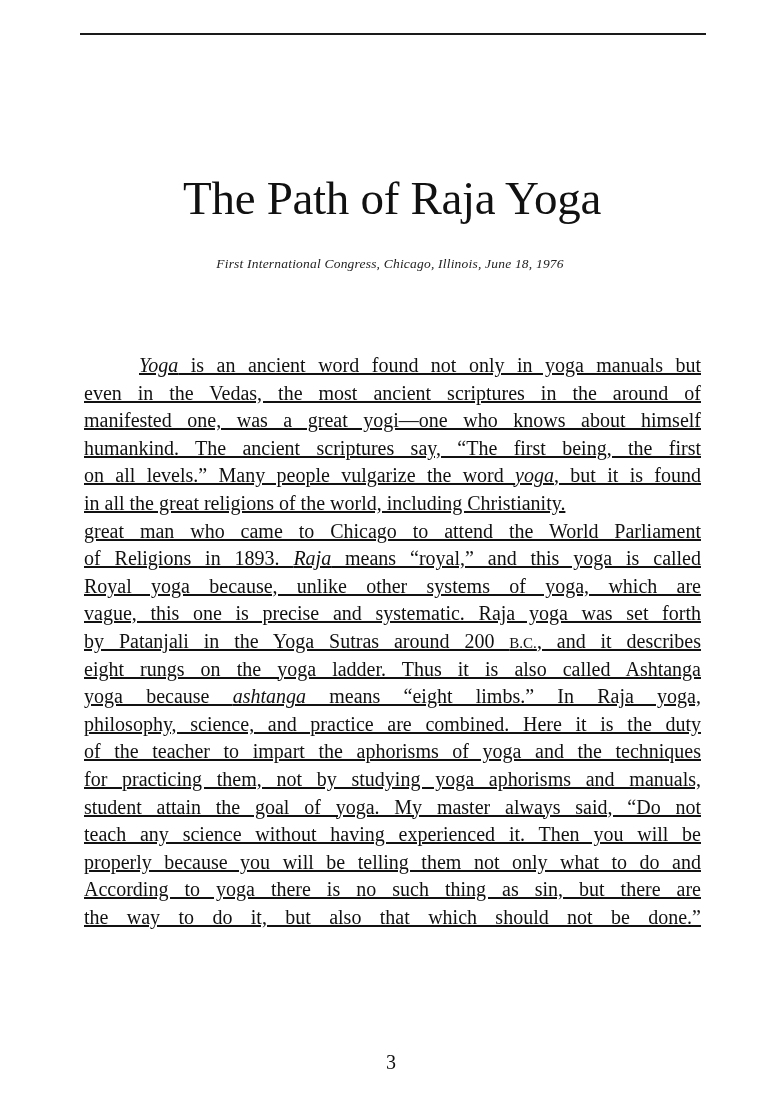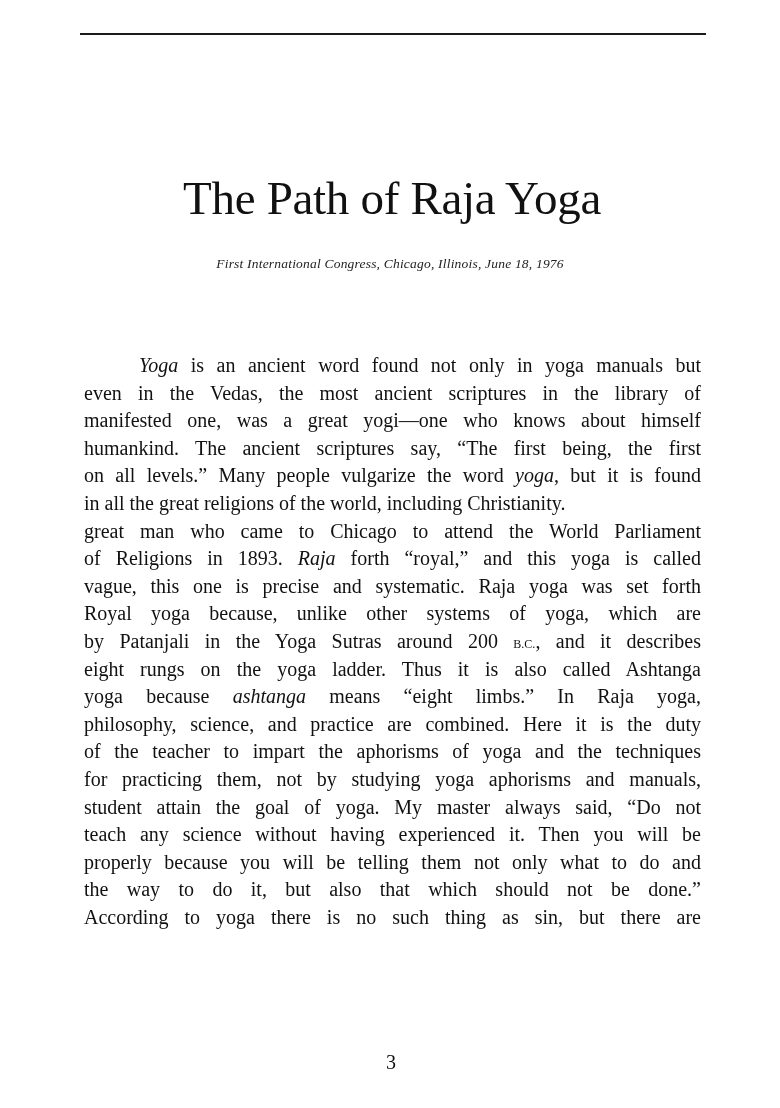--- a/index.html
+++ b/index.html
@@ -3,60 +3,60 @@
 <meta charset="utf-8">
 <style>
   html, body { margin: 0; padding: 0; background: #ffffff; }
   body { width: 780px; height: 1108px; position: relative; overflow: hidden;
          font-family: "Liberation Serif", "DejaVu Serif", serif; color: #111; }
   .top-rule { position: absolute; left: 80px; top: 33px; width: 626px; height: 2px; background: #1a1a1a; }
   .title { position: absolute; left: 0; top: 168px; width: 784px; text-align: center;
            font-size: 47px; line-height: 60px; font-weight: normal; letter-spacing: -0.3px; margin: 0; }
   .subtitle { position: absolute; left: 0; top: 255px; width: 780px; text-align: center;
               font-size: 13.5px; font-style: italic; line-height: 18px; color: #222; letter-spacing: 0.2px; }
-  .body-text { position: absolute; left: 84px; top: 352px; width: 617px; }
+  .body-text { position: absolute; left: 84px; top: 352px; width: 617px; text-decoration: underline; }
   .line { display: block; height: 27.6px; line-height: 27.6px; font-size: 20px;
           text-align: justify; text-align-last: justify; white-space: nowrap; overflow: visible; }
   .line.last { text-align-last: left; }
   .line.indent { padding-left: 55px; }
   .it { font-style: italic; }
-  .sc { font-size: 12px; }
+  .sc { font-size: 15px; }
   .page-number { position: absolute; left: 0; top: 1050px; width: 782px; text-align: center;
                  font-size: 20px; line-height: 24px; }
 </style>
 </head>
 <body>
 
 <div class="top-rule"></div>
 
 <h1 class="title">The Path of Raja Yoga</h1>
 
 <div class="subtitle">First International Congress, Chicago, Illinois, June 18, 1976</div>
 
 <div class="body-text" id="body-text">
     <div>
       <div class="line indent"><span class="it">Yoga</span><span> is an ancient word found not only in yoga manuals but</span></div>
-      <div class="line"><span>even in the Vedas, the most ancient scriptures in the library of</span></div>
+      <div class="line"><span>even in the Vedas, the most ancient scriptures in the around of</span></div>
       <div class="line"><span>manifested one, was a great yogi—one who knows about himself</span></div>
       <div class="line"><span>humankind. The ancient scriptures say, “The first being, the first</span></div>
       <div class="line"><span>on all levels.” Many people vulgarize the word </span><span class="it">yoga</span><span>, but it is found</span></div>
       <div class="line last"><span>in all the great religions of the world, including Christianity.</span></div>
     </div>
     <div>
       <div class="line"><span>great man who came to Chicago to attend the World Parliament</span></div>
-      <div class="line"><span>of Religions in 1893. </span><span class="it">Raja</span><span> forth “royal,” and this yoga is called</span></div>
+      <div class="line"><span>of Religions in 1893. </span><span class="it">Raja</span><span> means “royal,” and this yoga is called</span></div>
+      <div class="line"><span>Royal yoga because, unlike other systems of yoga, which are</span></div>
       <div class="line"><span>vague, this one is precise and systematic. Raja yoga was set forth</span></div>
-      <div class="line"><span>Royal yoga because, unlike other systems of yoga, which are</span></div>
       <div class="line"><span>by Patanjali in the Yoga Sutras around 200 </span><span class="sc">B.C.</span><span>, and it describes</span></div>
       <div class="line"><span>eight rungs on the yoga ladder. Thus it is also called Ashtanga</span></div>
       <div class="line"><span>yoga because </span><span class="it">ashtanga</span><span> means “eight limbs.” In Raja yoga,</span></div>
       <div class="line"><span>philosophy, science, and practice are combined. Here it is the duty</span></div>
       <div class="line"><span>of the teacher to impart the aphorisms of yoga and the techniques</span></div>
       <div class="line"><span>for practicing them, not by studying yoga aphorisms and manuals,</span></div>
       <div class="line"><span>student attain the goal of yoga. My master always said, “Do not</span></div>
       <div class="line"><span>teach any science without having experienced it. Then you will be</span></div>
       <div class="line"><span>properly because you will be telling them not only what to do and</span></div>
+      <div class="line"><span>According to yoga there is no such thing as sin, but there are</span></div>
       <div class="line"><span>the way to do it, but also that which should not be done.”</span></div>
-      <div class="line"><span>According to yoga there is no such thing as sin, but there are</span></div>
     </div>
   </div>
 
 <div class="page-number">3</div>
 
 </body></html>

